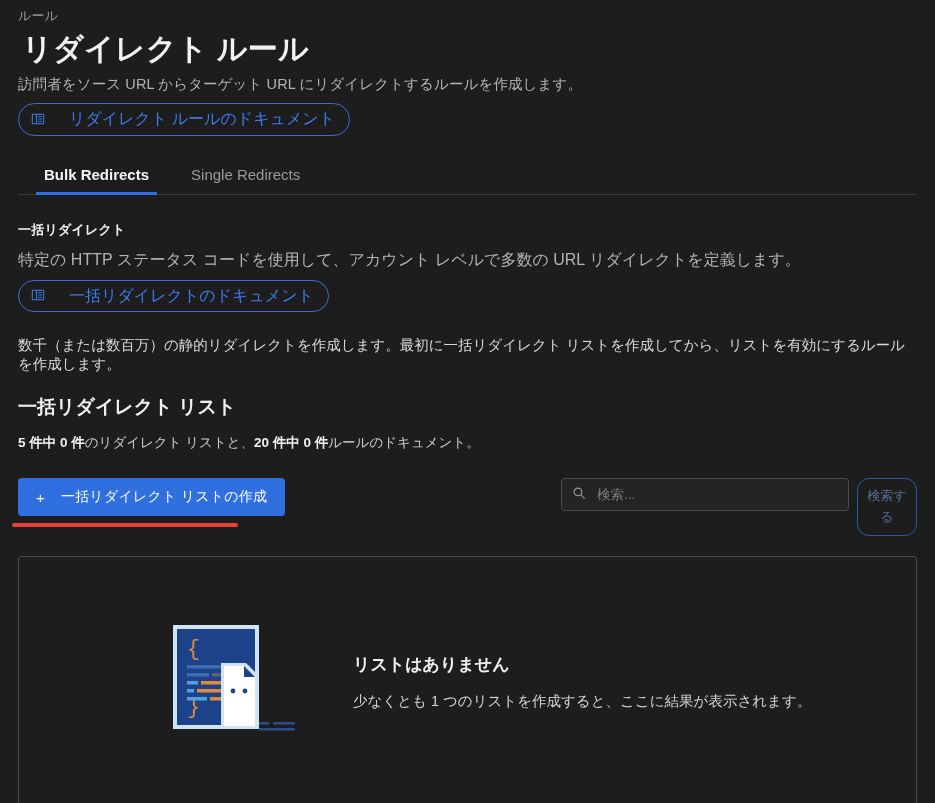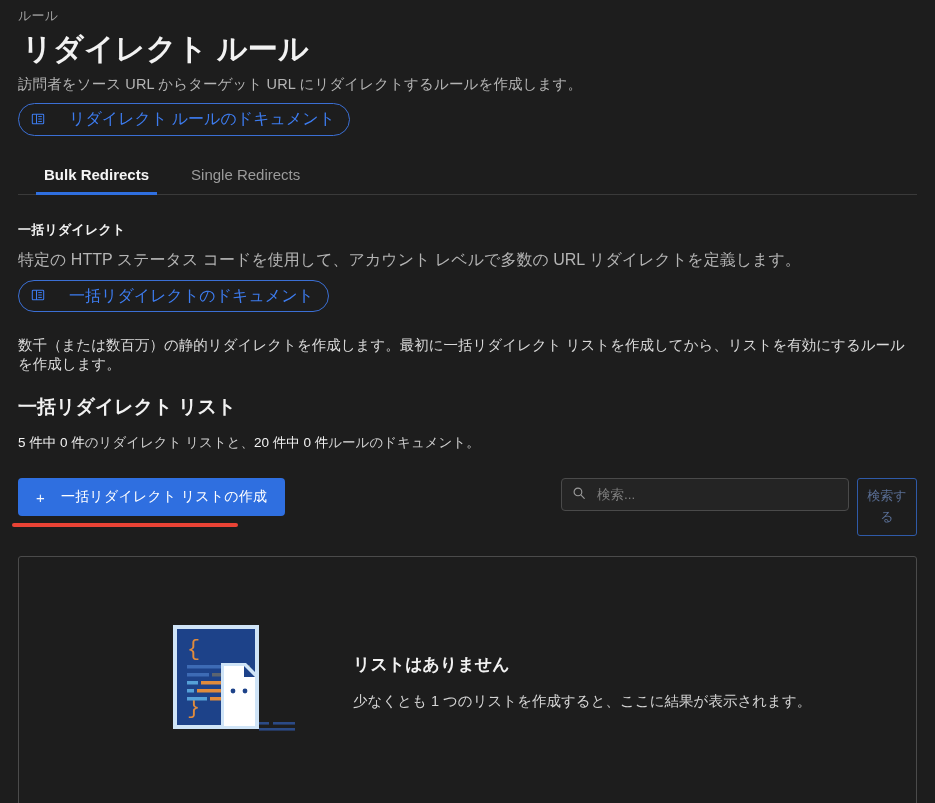--- a/index.html
+++ b/index.html
@@ -111,21 +111,21 @@
     font-size: 19px;
     font-weight: 700;
     color: #f2f2f2;
     margin-top: 20px;
   }
   .usage {
     font-size: 13.5px;
     color: #cfcfcf;
     margin-top: 14px;
   }
-  .usage b { color: #f2f2f2; font-weight: 400; }
+  .usage b { color: #f2f2f2; font-weight: 700; }
 
   
   .action-row {
     display: flex;
     align-items: flex-start;
     justify-content: space-between;
     margin-top: 26px;
     height: 60px;
   }
   .create-wrap { position: relative; }
@@ -176,21 +176,21 @@
     font-size: 13.5px;
     font-family: inherit;
   }
   .search-box input::placeholder { color: #7e7e7e; }
   .search-btn {
     width: 60px;
     min-height: 58px;
     margin-left: 8px;
     background: transparent;
     border: 1px solid #2f5aa8;
-    border-radius: 3px;
+    border-radius: 12px;
     color: #5a6f96;
     font-size: 13px;
     font-family: inherit;
     line-height: 1.6;
     cursor: pointer;
     padding: 6px 4px;
     text-align: center;
     word-break: break-all;
   }
 

